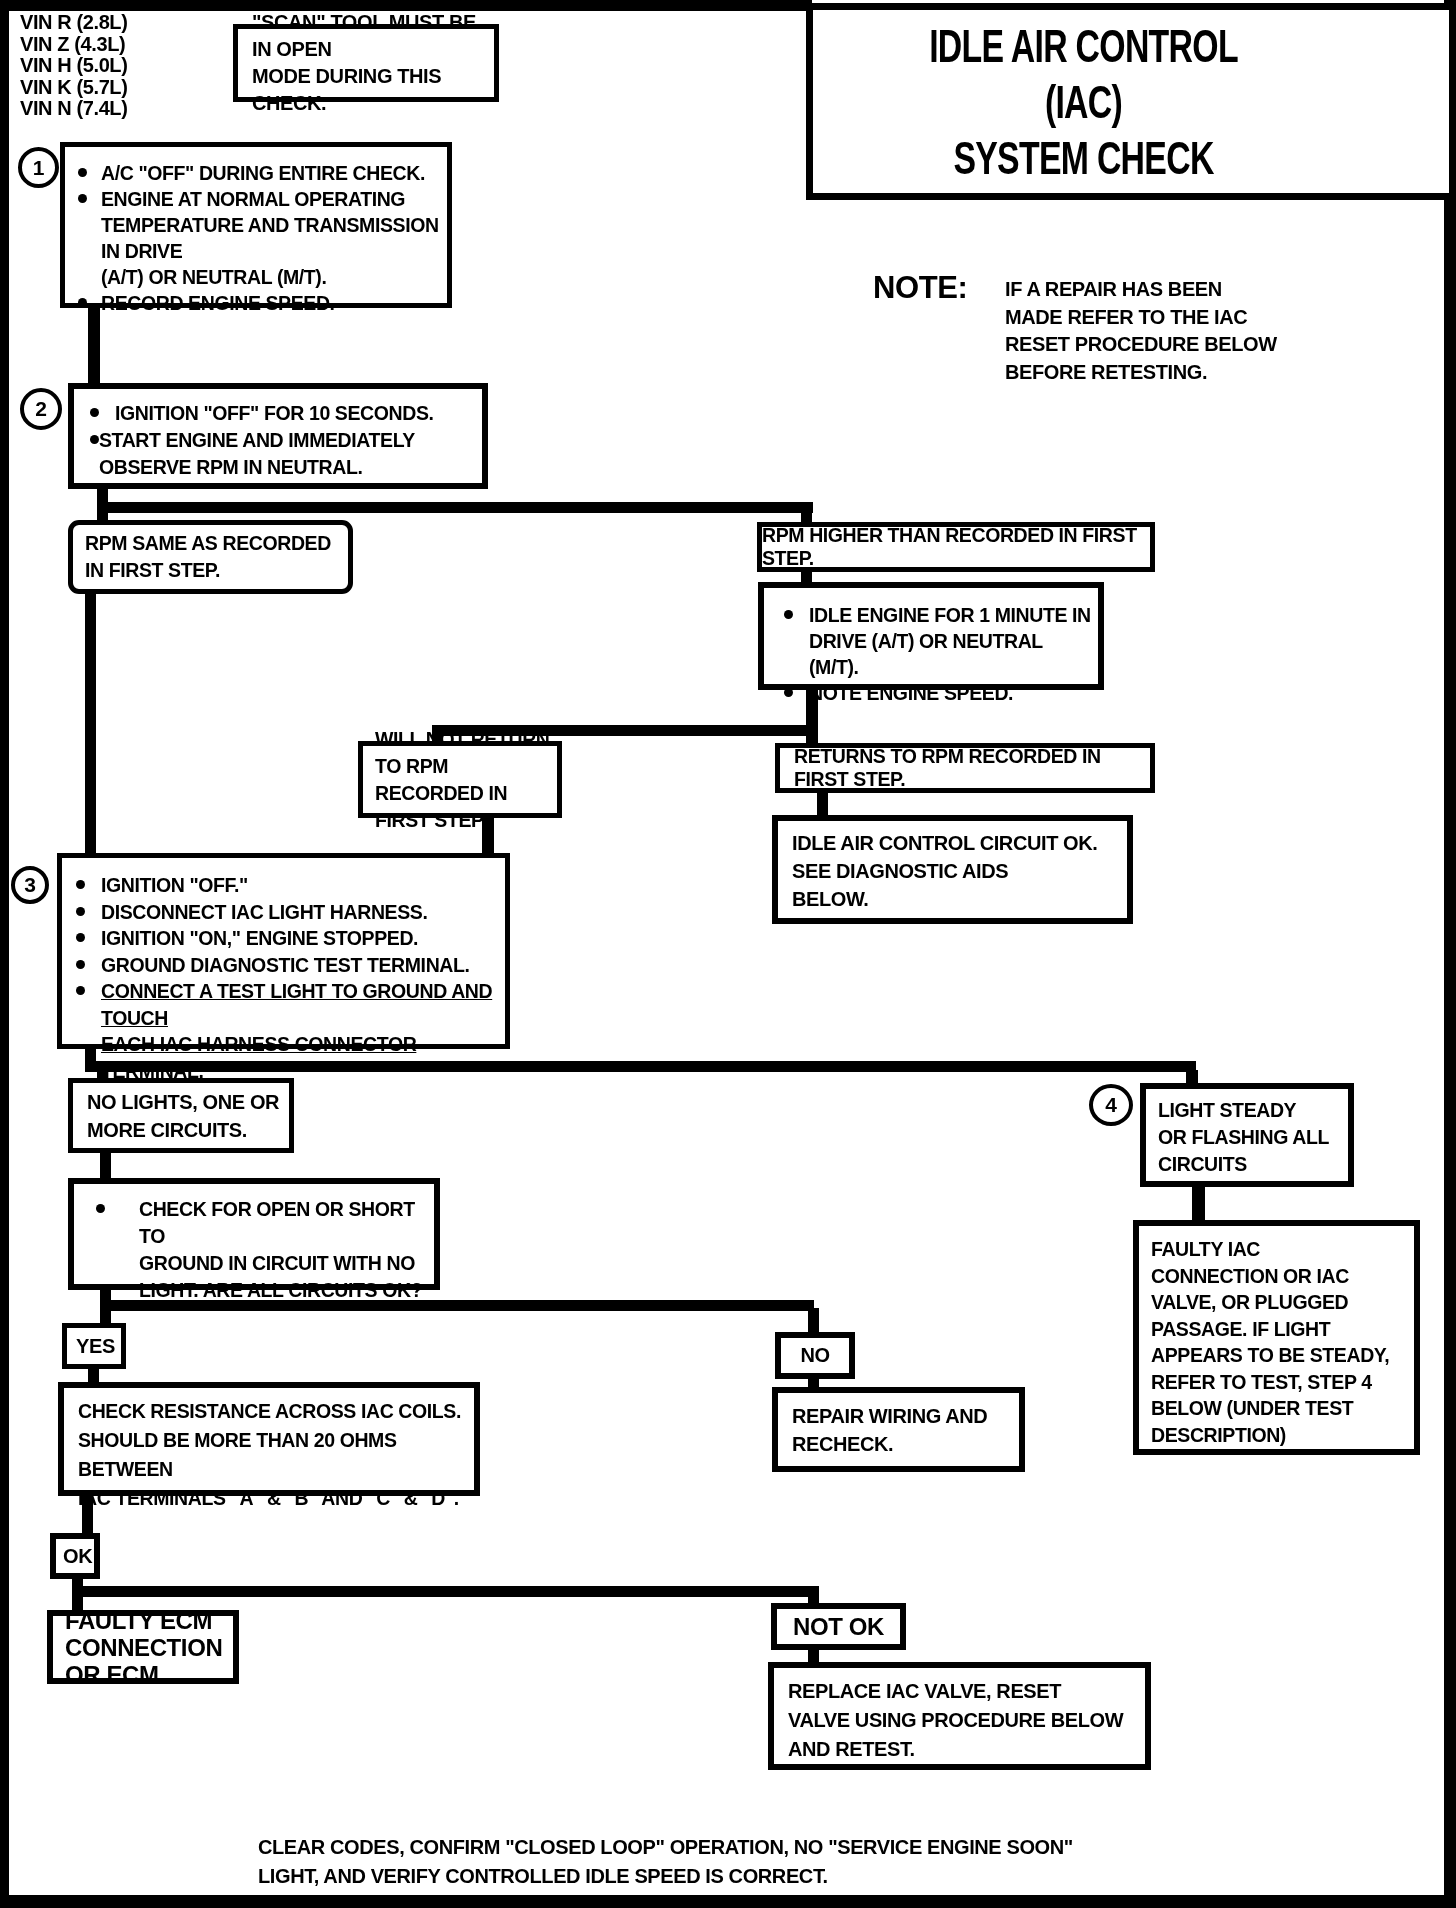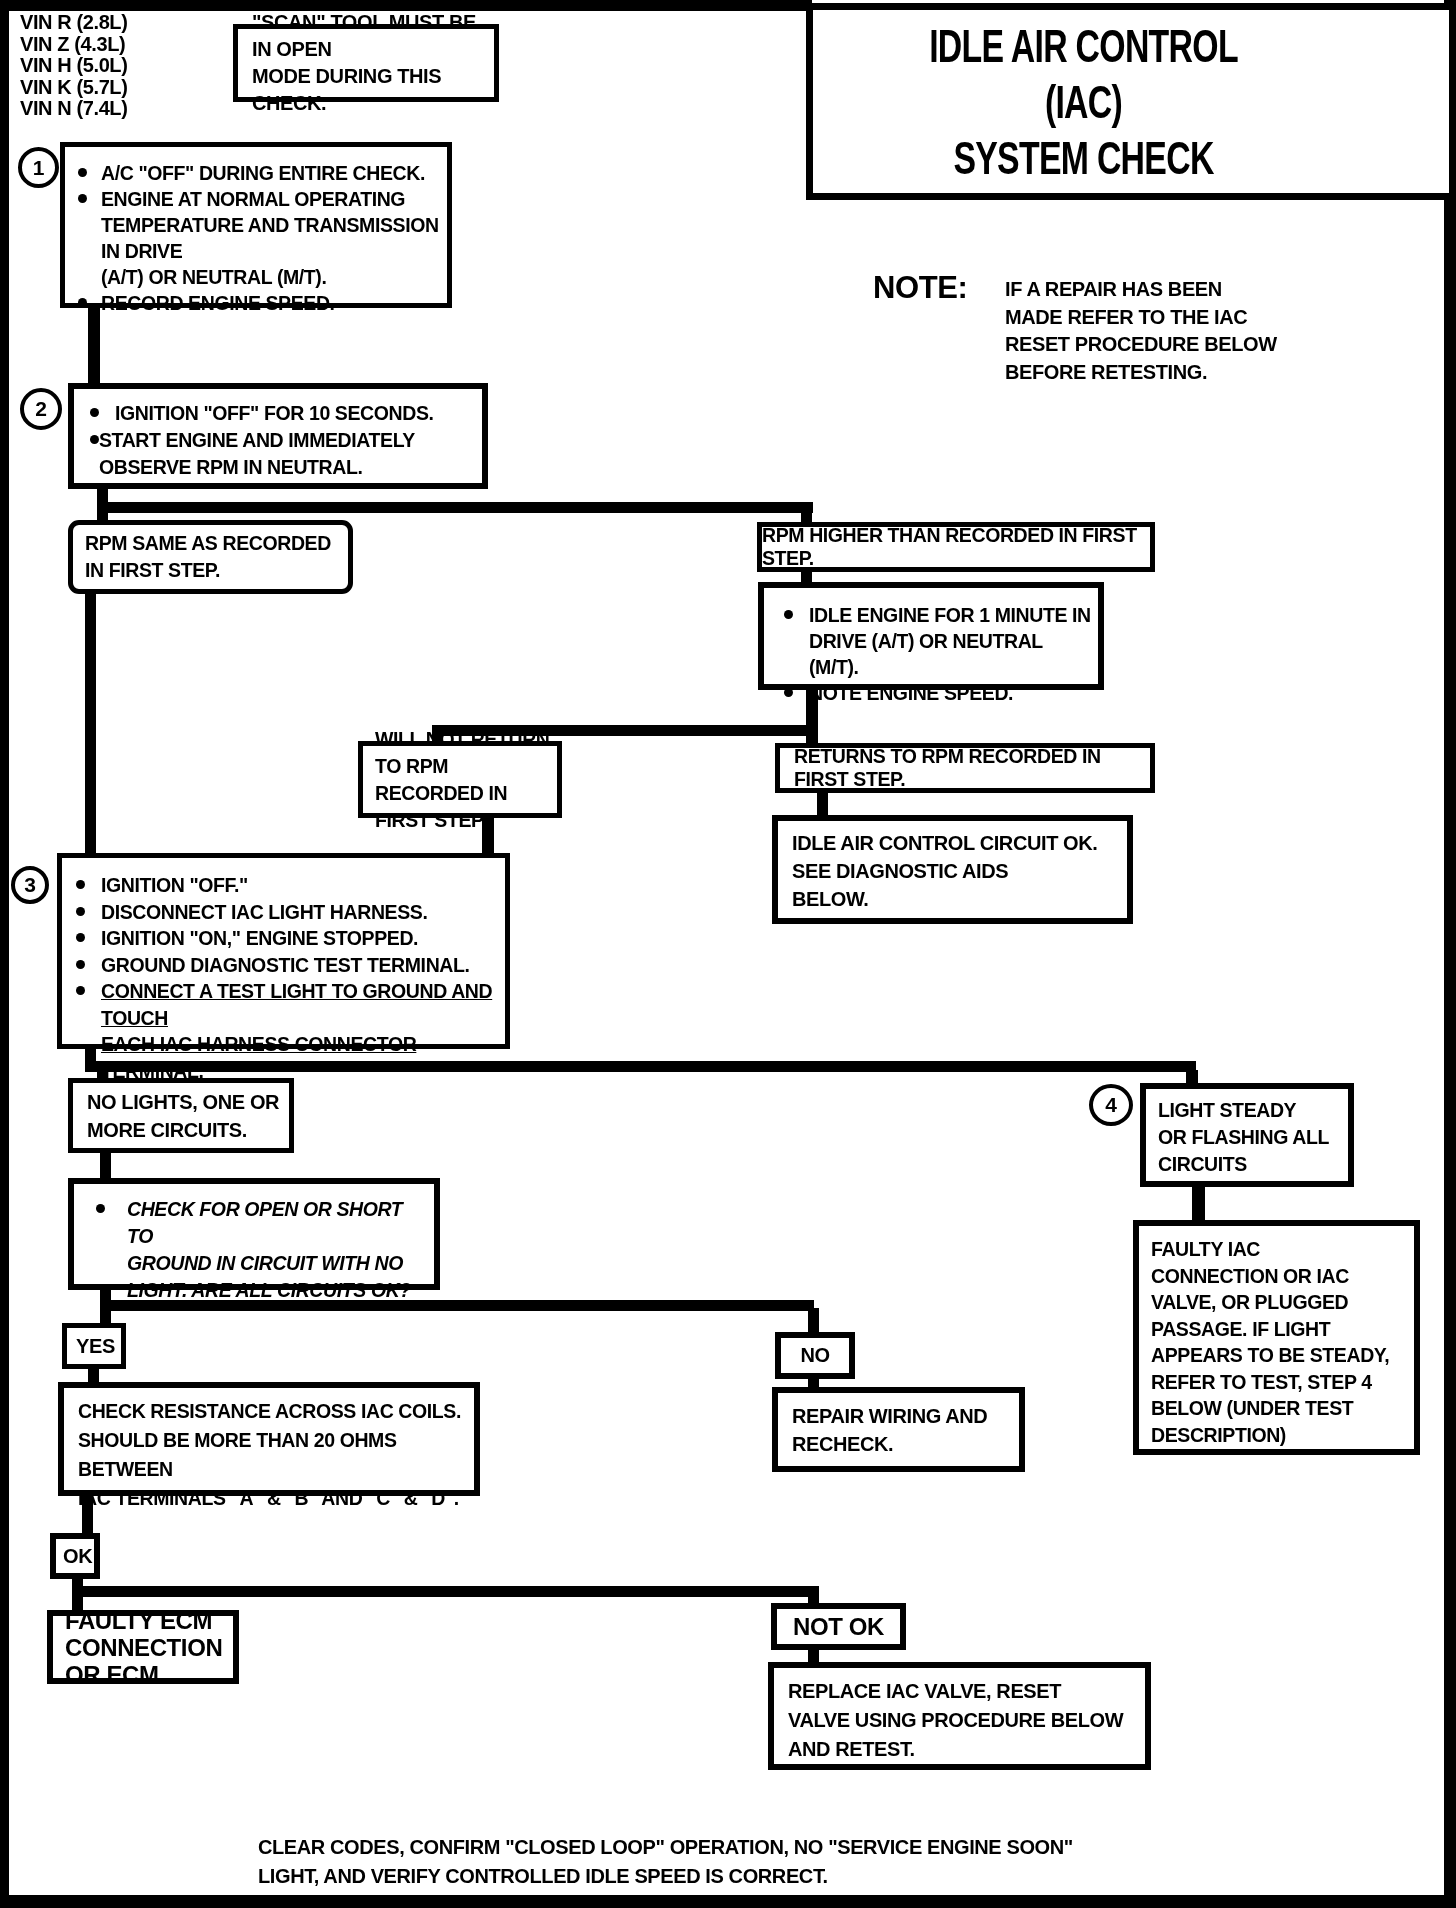--- a/index.html
+++ b/index.html
@@ -236,21 +236,21 @@
   <div class="fb" style="left:68px;top:1078px;width:226px;height:75px;display:flex;align-items:center;">
     <div class="t" style="font-size:20px;line-height:28px;padding-left:14px;">NO LIGHTS, ONE OR
 MORE CIRCUITS.</div>
   </div>
   <div class="ln" style="left:100px;top:1153px;width:11px;height:25px;"></div>
 
   <div class="fb bw6" style="left:68px;top:1178px;width:372px;height:112px;padding:12px 6px 0 22px;">
     <div class="bullets" style="font-size:19.5px;line-height:27px;">
       <div class="brow">
           <span class="dot"></span>
-          <span class="btxt" style="margin-left:22px;font-style:italic;">CHECK FOR OPEN OR SHORT TO
+          <span class="btxt" style="margin-left:34px;">CHECK FOR OPEN OR SHORT TO
 GROUND IN CIRCUIT WITH NO
 LIGHT.  ARE ALL CIRCUITS OK?</span>
         </div>
     </div>
   </div>
 
   <div class="ln" style="left:100px;top:1290px;width:11px;height:13px;"></div>
   <div class="ln" style="left:100px;top:1300px;width:714px;height:11px;"></div>
   <div class="ln" style="left:100px;top:1308px;width:11px;height:15px;"></div>
   <div class="ln" style="left:808px;top:1308px;width:11px;height:24px;"></div>

